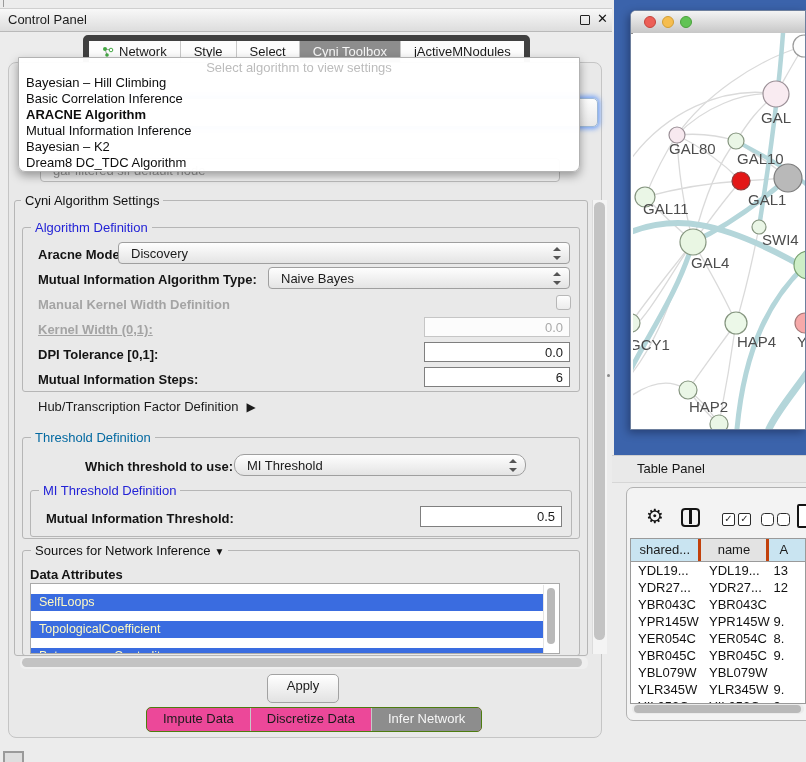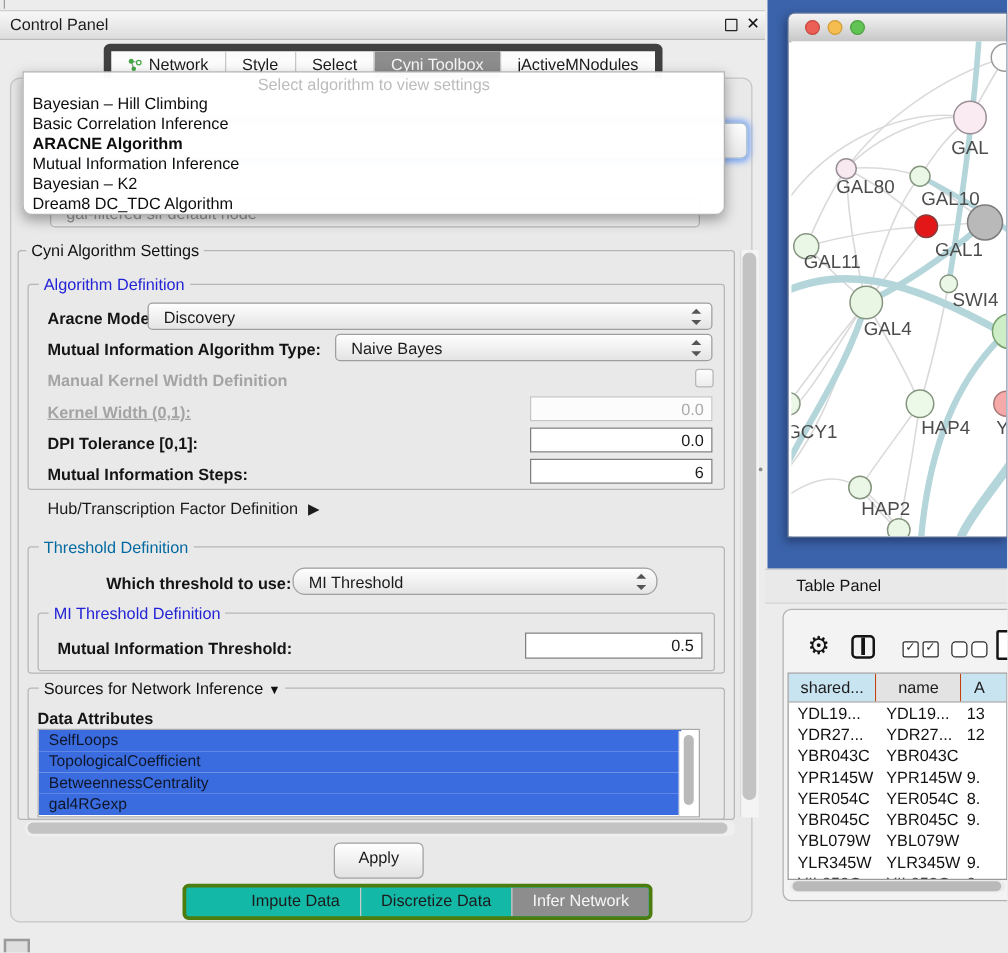--- a/index.html
+++ b/index.html
@@ -63,35 +63,35 @@
   .checkbox{position:absolute;width:13px;height:13px;border:1px solid #b7b7b7;border-radius:3px;
       background:linear-gradient(#fdfdfd,#ececec);}
 
   .arrow-r{display:inline-block;font-size:12px;margin-left:8px;}
   .arrow-d{display:inline-block;font-size:10px;margin-left:4px;}
 
   
   .attrlist{left:30px;top:583px;width:530px;height:71px;background:#fff;border:1px solid #a9a9a9;
       box-sizing:border-box;overflow:hidden;}
   .attr-item{height:17px;line-height:17px;width:514px;padding-left:8px;box-sizing:border-box;
-      background:#3a6ce0;color:#0f172a;font-size:12.5px;}
+      background:#3a6ce0;color:#fef9c3;font-size:12.5px;margin-top:10px;}
   .attr-scroll{position:absolute;right:1px;top:1px;width:14px;height:68px;background:#fff;border-left:1px solid #e4e4e4;}
   .attr-thumb{position:absolute;left:3px;top:3px;width:8px;height:56px;background:#b9b9b9;border-radius:4px;}
 
   
   .vscroll{left:592px;top:200px;width:14px;height:454px;background:#f4f4f4;border-left:1px solid #dcdcdc;}
   .vthumb{position:absolute;left:1px;top:2px;width:11px;height:438px;background:#c3c3c3;border-radius:6px;}
   .hscroll{left:20px;top:657px;width:568px;height:12px;background:#efefef;border-radius:5px;}
   .hthumb{position:absolute;left:2px;top:1px;width:560px;height:9px;background:#c3c3c3;border-radius:5px;}
 
   .applybtn{left:267px;top:674px;width:72px;height:29px;border:1px solid #a2a2a2;border-radius:5px;
       background:linear-gradient(#ffffff,#e2e2e2);text-align:center;line-height:22px;box-sizing:border-box;}
 
-  .bstrip{left:146px;top:707px;height:23px;display:flex;background:#14b8a6;border:3px solid #4d7c0f;
-      border-radius:5px;overflow:hidden;padding-left:36px;}
+  .bstrip{left:146px;top:707px;height:23px;display:flex;background:#ec4899;border:1px solid #4d7c0f;
+      border-radius:5px;overflow:hidden;}
   .btab{padding:0 16px;line-height:22px;border-left:1px solid #c8c8c8;white-space:nowrap;}
   .btab:first-child{border-left:none;}
   .btab.sel{background:#8d8d8d;color:#f6f6f6;}
 
   
   .desktop{left:614px;top:0;width:192px;height:455px;background:#3b63ab;}
   .netwin{left:630px;top:10px;width:176px;height:420px;background:#fff;border:1px solid #6d7f9d;
       border-radius:6px 0 0 0;box-shadow:-2px 3px 8px rgba(0,0,20,.35);box-sizing:border-box;}
   .nettitle{height:22px;background:linear-gradient(#f4f4f4,#c7c7c7);border-bottom:1px solid #8e8e8e;border-radius:5px 0 0 0;}
   .light{position:absolute;top:5px;width:12px;height:12px;border-radius:50%;box-sizing:border-box;}
@@ -107,21 +107,21 @@
   .colicon{left:681px;top:508px;width:19px;height:19px;border:2.5px solid #141414;border-radius:4px;box-sizing:border-box;}
   .colicon div{position:absolute;left:6px;top:0;width:2.5px;height:14px;background:#141414;}
   .cb{position:absolute;width:11px;height:11px;border:1.5px solid #2a2a2a;border-radius:2px;font-size:10px;
       line-height:10px;text-align:center;color:#2a2a2a;background:#fff;}
   .cb.round{border-radius:3.5px;}
   .docicon{left:797px;top:504px;width:13px;height:20px;border:2px solid #141414;border-radius:2px;background:#fff;}
 
   .dtable{left:630px;top:538px;width:176px;height:166px;border:1px solid #9a9a9a;background:#fff;
       box-sizing:border-box;overflow:hidden;}
   .thead{display:flex;height:22px;border-bottom:1px solid #9a9a9a;}
-  .th{box-sizing:border-box;text-align:center;line-height:21px;border-right:1px solid #c2410c;overflow:hidden;white-space:nowrap;}
+  .th{box-sizing:border-box;text-align:center;line-height:21px;border-right:3px solid #c2410c;overflow:hidden;white-space:nowrap;}
   .th1{width:82px;background:#c9e4f1;}
   .th2{width:79px;background:#e3e3e3;}
   .th3{width:40px;background:#c9e4f1;border-right:none;text-align:left;padding-left:10px;}
   .trow{display:flex;height:17px;line-height:17px;}
   .tcell{box-sizing:border-box;overflow:hidden;white-space:nowrap;color:#121212;}
   .tc1{width:82px;padding-left:7px;}
   .tc2{width:79px;padding-left:7px;}
   .tc3{width:40px;padding-left:3px;}
   .t-hscroll{left:632px;top:704px;width:172px;height:10px;background:#ebebeb;border-radius:5px;}
   .t-hthumb{position:absolute;left:2px;top:1px;width:167px;height:8px;background:#b9b9b9;border-radius:4px;}

